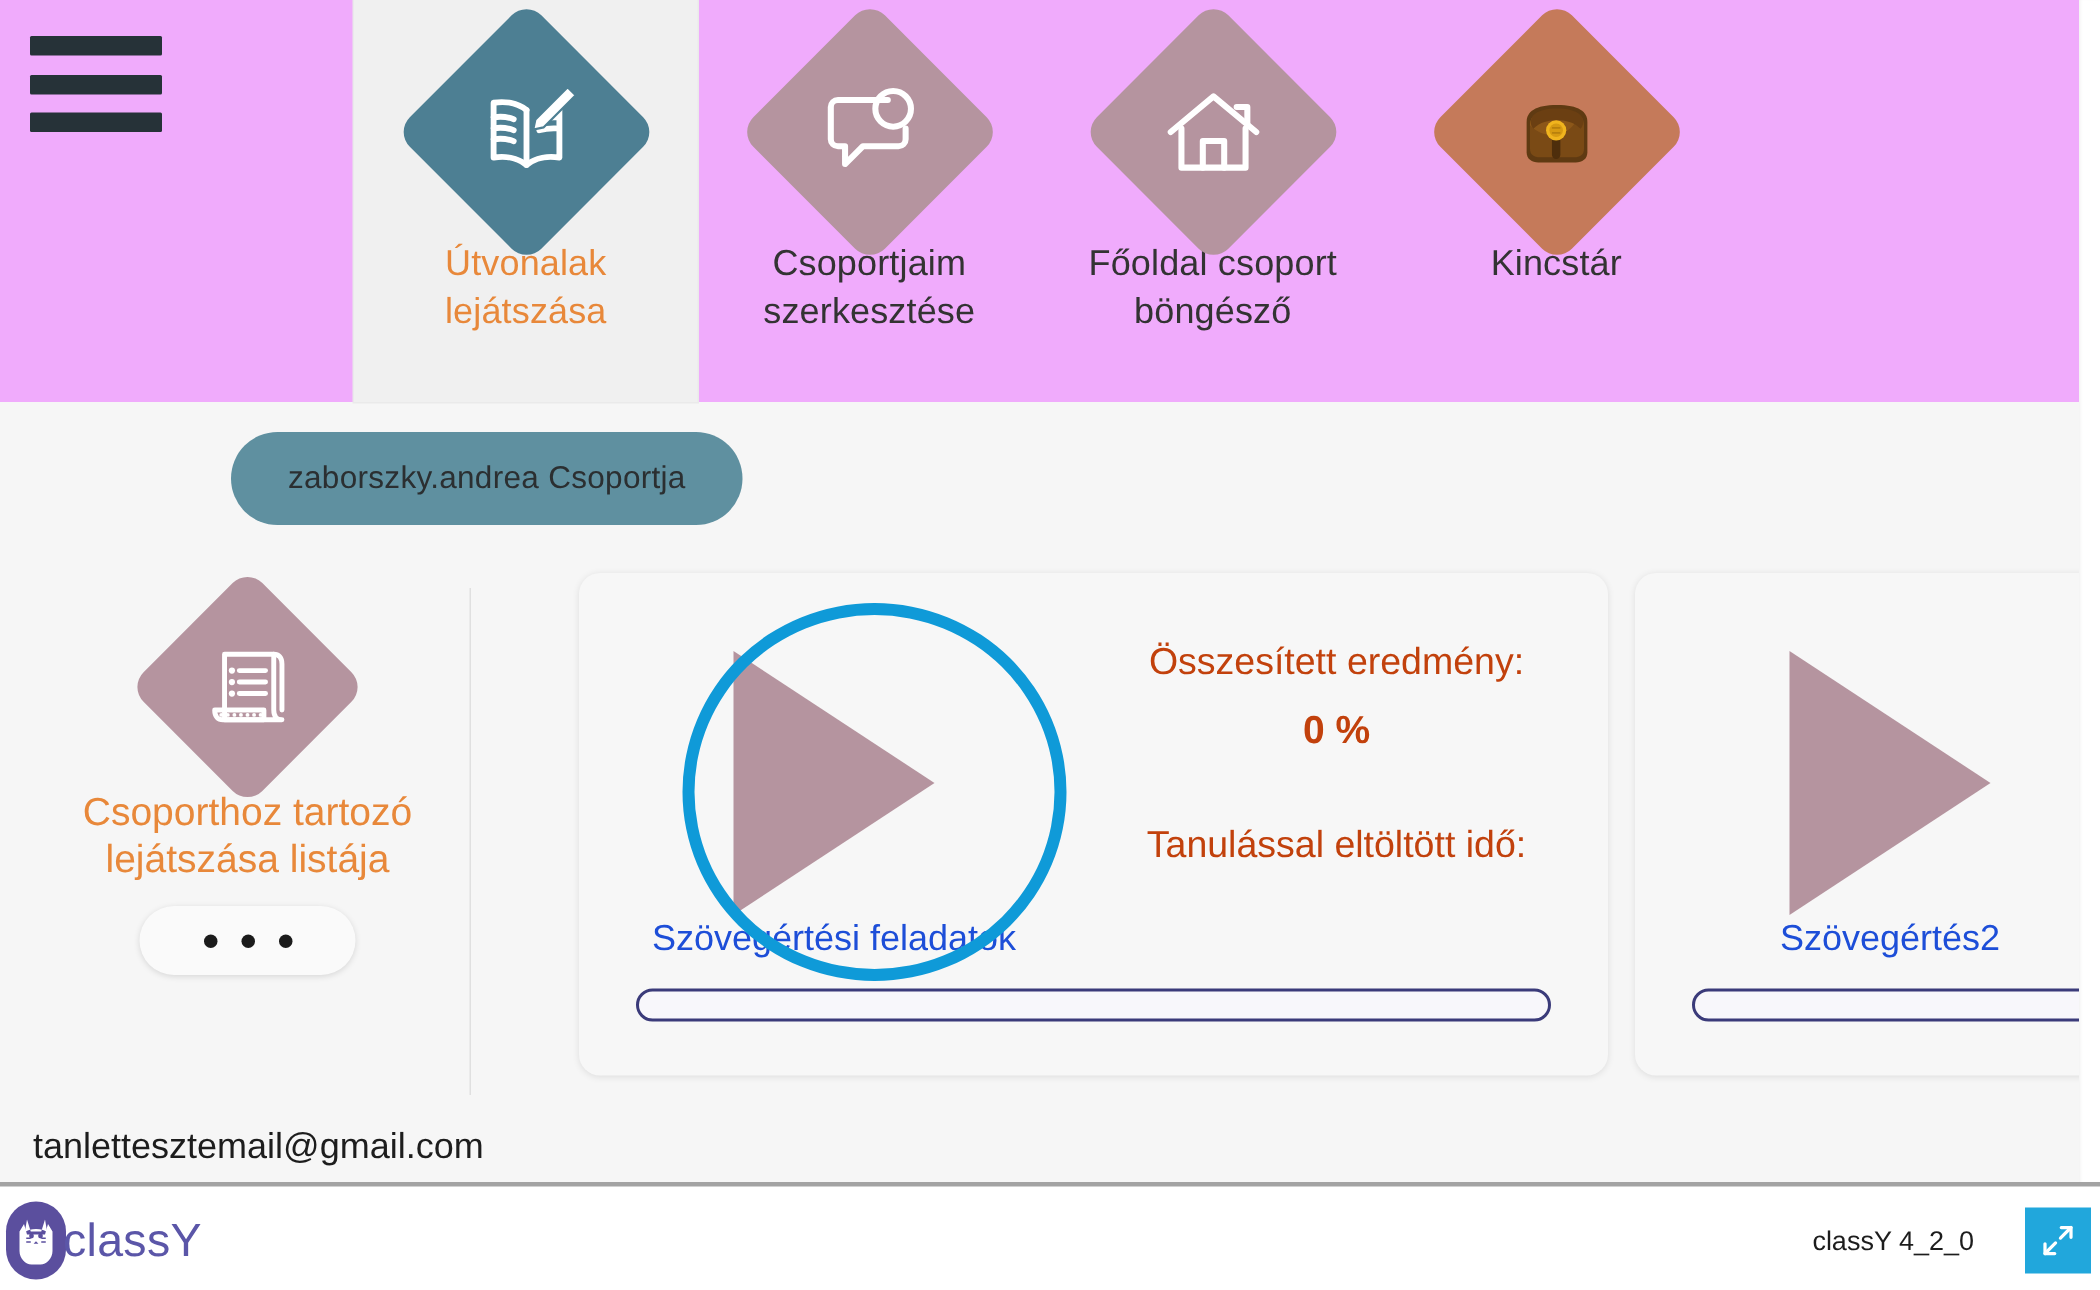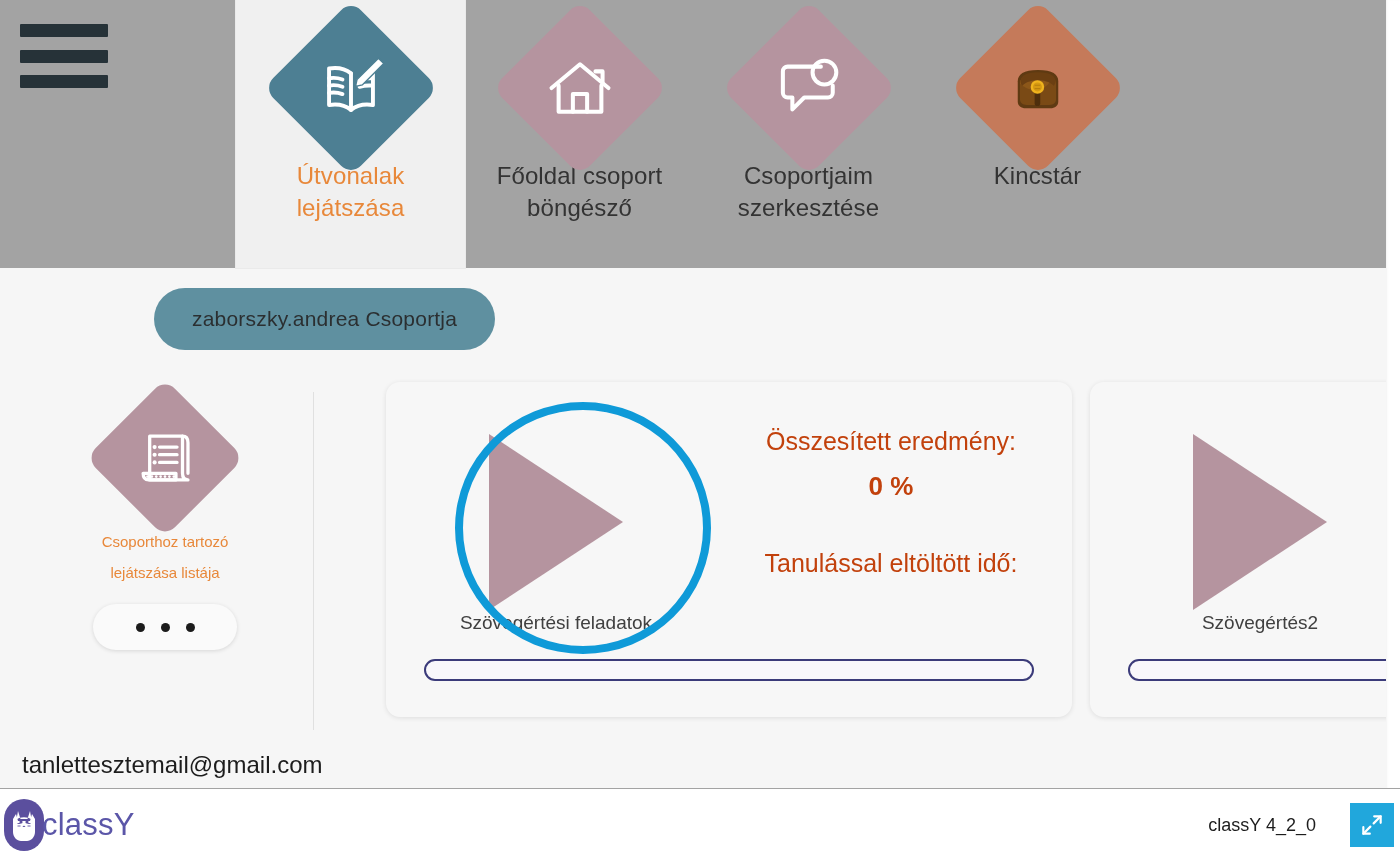--- a/index.html
+++ b/index.html
@@ -23,21 +23,21 @@
     width: 1386px; height: 788px;
     background: #f6f6f6;
     overflow: hidden;
   }
 
   
   .topnav {
     position: absolute;
     left: 0; top: 0;
     width: 1386px; height: 268px;
-    background: #a3a3a3;
+    background: #f0abfc;
   }
   .hamburger {
     position: absolute;
     left: 20px; top: 24px;
     width: 88px; height: 64px;
     display: flex;
     flex-direction: column;
     justify-content: space-between;
     cursor: pointer;
   }
@@ -134,21 +134,21 @@
     position: absolute;
     left: 30px; top: 20px;
     width: 270px;
     display: flex;
     flex-direction: column;
     align-items: center;
   }
   .subjectcol .diamond { width: 112px; height: 112px; }
   .subjectlabel {
     margin-top: 12px;
-    font-size: 15px;
+    font-size: 26px;
     line-height: 31px;
     text-align: center;
     color: #e8883a;
   }
   .moredots {
     margin-top: 16px;
     width: 144px; height: 46px;
     border-radius: 23px;
     background: #fafafa;
     box-shadow: 0 1px 4px rgba(0,0,0,.13);
@@ -196,22 +196,22 @@
     border-top: 88px solid transparent;
     border-bottom: 88px solid transparent;
     border-left: 134px solid #b5949f;
     cursor: pointer;
   }
   .cardtitle {
     position: absolute;
     left: 0; top: 230px;
     width: 340px;
     text-align: center;
-    font-size: 19px;
-    color: #404040;
+    font-size: 24px;
+    color: #1d4ed8;
   }
   .stats {
     position: absolute;
     left: 340px; top: 42px;
     width: 330px;
     text-align: center;
     color: #c2410c;
   }
   .stat-label {
     font-size: 25px;
@@ -263,21 +263,21 @@
     font-size: 24px;
     color: #1d1d1d;
   }
 
   
   .footer {
     position: absolute;
     left: 0; top: 788px;
     width: 1400px; height: 72px;
     background: #ffffff;
-    border-top: 1px solid #a3a3a3;
+    border-top: 3px solid #a3a3a3;
     display: flex;
     align-items: center;
   }
   .logo {
     position: absolute;
     left: 4px; top: 10px;
     display: flex;
     align-items: center;
     height: 52px;
   }
@@ -365,48 +365,48 @@
             <span>Útvonalak</span><br>
             <span>lejátszása</span>
           </div>
         </div>
 
         <div class="navitem">
           <div class="diamond d-mauve">
             <div class="inner">
               <svg width="76" height="76" viewBox="0 0 64 64" aria-hidden="true">
                 <g fill="none" stroke="#ffffff" stroke-width="3.4" stroke-linejoin="round" stroke-linecap="round">
+                  <path d="M42 14H14a4 4 0 0 0-4 4v18a4 4 0 0 0 4 4h4v10l10-10h20a4 4 0 0 0 4-4v-6"></path>
+                  <circle cx="45" cy="19" r="10"></circle>
+                </g>
+              </svg>
+            </div>
+          </div>
+          <div class="navlabel">
+            <span>Csoportjaim</span><br>
+            <span>szerkesztése</span>
+          </div>
+        </div>
+
+        <div class="navitem">
+          <div class="diamond d-mauve">
+            <div class="inner">
+              <svg width="76" height="76" viewBox="0 0 64 64" aria-hidden="true">
+                <g fill="none" stroke="#ffffff" stroke-width="3.4" stroke-linejoin="round" stroke-linecap="round">
                   <path d="M8 32L32 12l24 20"></path>
                   <path d="M14 30v22h36V30"></path>
                   <path d="M45 18h6v9"></path>
                   <path d="M26 52V37h12v15"></path>
                 </g>
               </svg>
             </div>
           </div>
           <div class="navlabel">
             <span>Főoldal csoport</span><br>
             <span>böngésző</span>
-          </div>
-        </div>
-
-        <div class="navitem">
-          <div class="diamond d-mauve">
-            <div class="inner">
-              <svg width="76" height="76" viewBox="0 0 64 64" aria-hidden="true">
-                <g fill="none" stroke="#ffffff" stroke-width="3.4" stroke-linejoin="round" stroke-linecap="round">
-                  <path d="M42 14H14a4 4 0 0 0-4 4v18a4 4 0 0 0 4 4h4v10l10-10h20a4 4 0 0 0 4-4v-6"></path>
-                  <circle cx="45" cy="19" r="10"></circle>
-                </g>
-              </svg>
-            </div>
-          </div>
-          <div class="navlabel">
-            <span>Csoportjaim</span><br>
-            <span>szerkesztése</span>
           </div>
         </div>
 
         <div class="navitem">
           <div class="diamond d-terra">
             <div class="inner">
               <svg width="72" height="72" viewBox="0 0 64 64" aria-hidden="true">
                 <path d="M14 26c0-6 5-10 18-10s18 4 18 10v18c0 4-3 6-7 6H21c-4 0-7-2-7-6z" fill="#5f3a12"></path>
                 <path d="M16 28c0-6 5-9 16-9s16 3 16 9v14c0 3-2 5-6 5H22c-4 0-6-2-6-5z" fill="#7a4a15"></path>
                 <path d="M16 28c0-6 5-9 16-9 6 0 10 1 13 3-2 5-5 9-11 11-7 2-13 0-18-5z" fill="#8c5719"></path>

